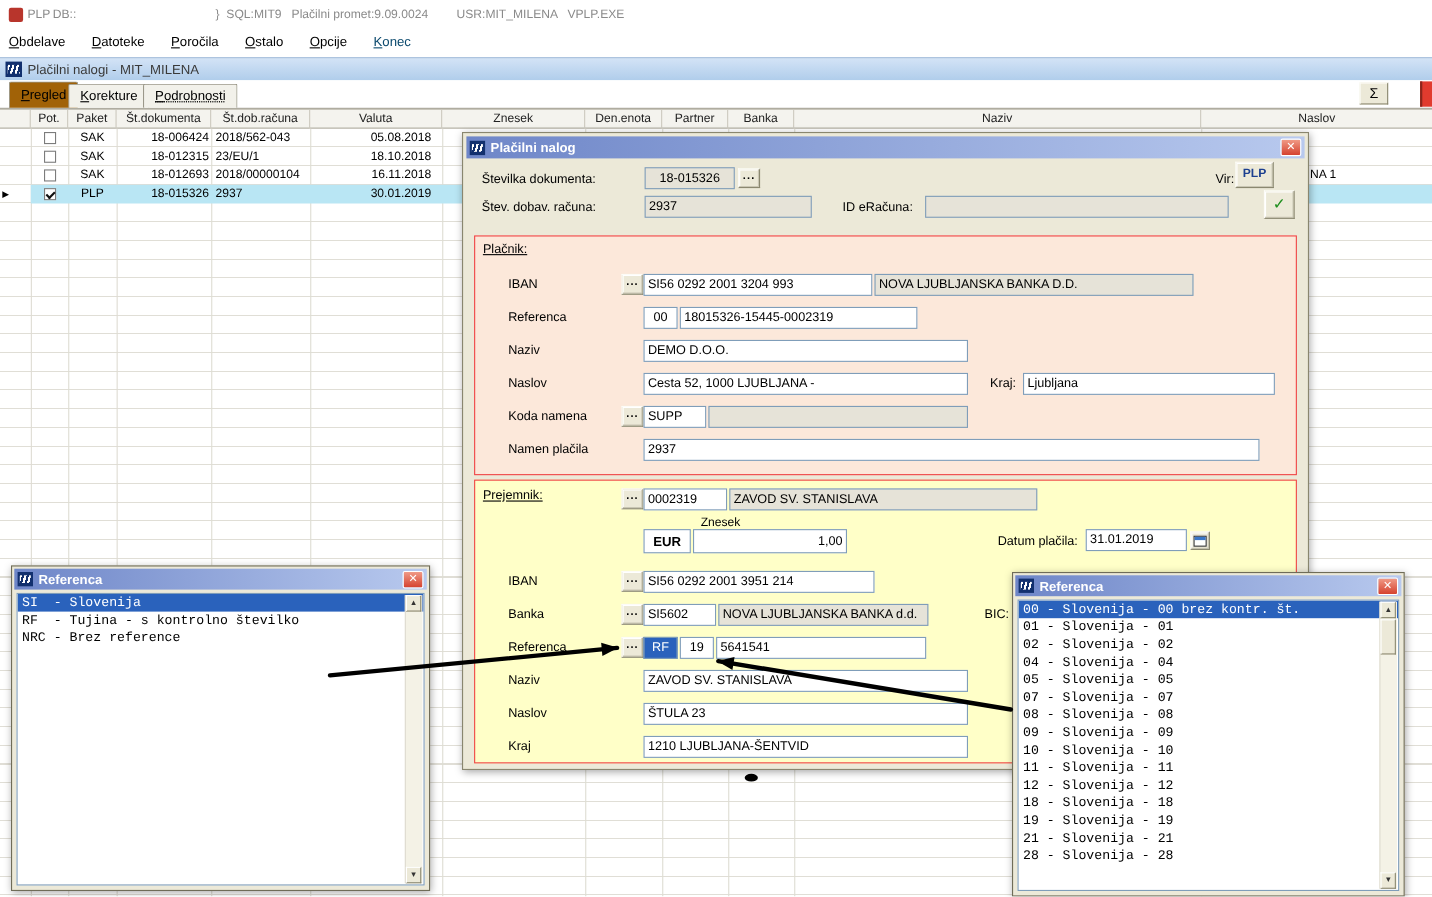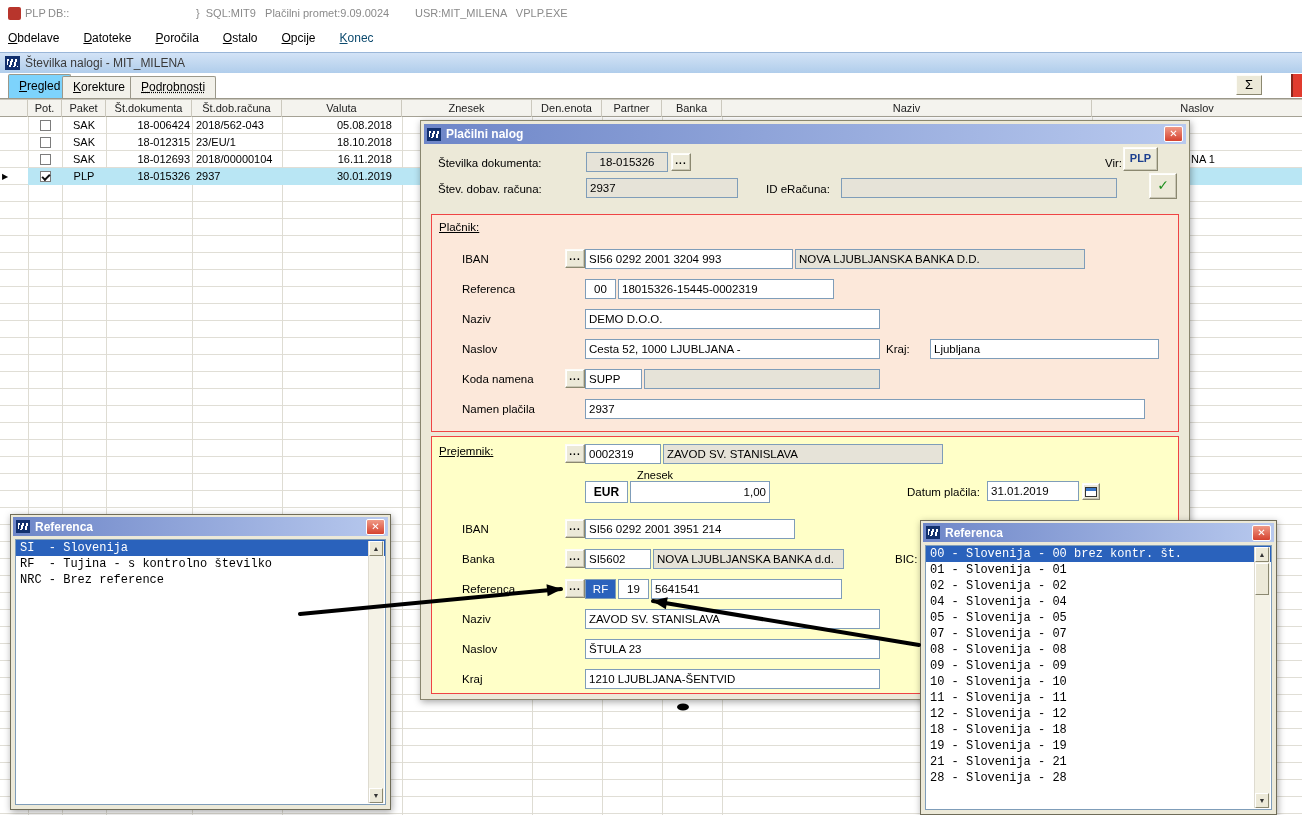--- a/index.html
+++ b/index.html
@@ -24,21 +24,21 @@
   .win-title{font-size:12px;color:#3a3a3a}
   .mit-icon{width:15px;height:14px;background:#12306e;position:relative;flex:0 0 auto}
   .mit-icon::after{content:"";position:absolute;left:2px;top:3px;right:2px;bottom:3px;
     background:repeating-linear-gradient(105deg,#fff 0 2px,#12306e 2px 4px)}
   .mit-icon.small{width:14px;height:13px}
 
   
   .tabstrip{position:absolute;left:0;top:73px;width:100%;height:26px;background:#fff;border-bottom:1px solid #9b988a}
   .tab{position:absolute;bottom:0;display:inline-block;height:22px;line-height:20px;padding:0 10px;font-size:12px;
     background:#f2f1ea;border:1px solid #9b988a;border-bottom:none;border-radius:2px 2px 0 0}
-  .tab.active{background:#7dd3fc;height:24px;line-height:22px}
+  .tab.active{background:#a16207;height:24px;line-height:22px}
   .tab::first-letter{text-decoration:underline}
   .tab.focusline{text-decoration:underline dotted}
   .sum-btn{position:absolute;left:1236px;bottom:3px;width:26px;height:20px;background:#ece9d8;
     border:1px solid;border-color:#fdfcf7 #8b8870 #8b8870 #fdfcf7;font-size:13px;text-align:center;line-height:18px}
   .red-partial{position:absolute;left:1291px;bottom:1px;width:11px;height:23px;background:#e13b2e;border-left:2px solid #8a261c}
 
   
   .grid-header{position:absolute;left:0;top:99px;width:100%;height:18px;background:#f4f3ee;
     border-bottom:1px solid #a5a295;border-top:1px solid #c8c5ba}
   .hcell{position:absolute;top:0;height:17px;line-height:17px;font-size:11px;color:#222;text-align:center;
@@ -119,21 +119,21 @@
     <span class="menu-item">Obdelave</span>
     <span class="menu-item">Datoteke</span>
     <span class="menu-item">Poročila</span>
     <span class="menu-item">Ostalo</span>
     <span class="menu-item">Opcije</span>
     <span class="menu-item muted">Konec</span>
   </div>
 
   <div class="win-titlebar">
     <span class="mit-icon"></span>
-    <span class="win-title">Številka nalogi - MIT_MILENA</span>
+    <span class="win-title">Plačilni nalogi - MIT_MILENA</span>
   </div>
 
   <div class="tabstrip">
     <span class="tab active" style="left:8px">Pregled</span>
     <span class="tab" style="left:62px">Korekture</span>
     <span class="tab focusline" style="left:130px">Podrobnosti</span>
     <span class="sum-btn">Σ</span>
     <span class="red-partial"></span>
   </div>
 
@@ -240,21 +240,21 @@
 
       <span class="lbl" style="left:30px;top:68px">Referenca</span>
       <span class="tb c" style="left:153px;top:64px;width:31px">00</span>
       <span class="tb" style="left:186px;top:64px;width:216px">18015326-15445-0002319</span>
 
       <span class="lbl" style="left:30px;top:98px">Naziv</span>
       <span class="tb" style="left:153px;top:94px;width:295px">DEMO D.O.O.</span>
 
       <span class="lbl" style="left:30px;top:128px">Naslov</span>
       <span class="tb" style="left:153px;top:124px;width:295px">Cesta 52, 1000  LJUBLJANA -</span>
-      <span class="lbl" style="left:454px;top:128px">Kraj:</span>
+      <span class="lbl" style="left:468px;top:128px">Kraj:</span>
       <span class="tb" style="left:498px;top:124px;width:229px">Ljubljana</span>
 
       <span class="lbl" style="left:30px;top:158px">Koda namena</span>
       <span class="btn3d browse" style="left:133px;top:154px;width:20px;height:19px">...</span>
       <span class="tb" style="left:153px;top:154px;width:57px">SUPP</span>
       <span class="tb dis" style="left:212px;top:154px;width:236px"></span>
 
       <span class="lbl" style="left:30px;top:188px">Namen plačila</span>
       <span class="tb" style="left:153px;top:184px;width:560px">2937</span>
     </div>

